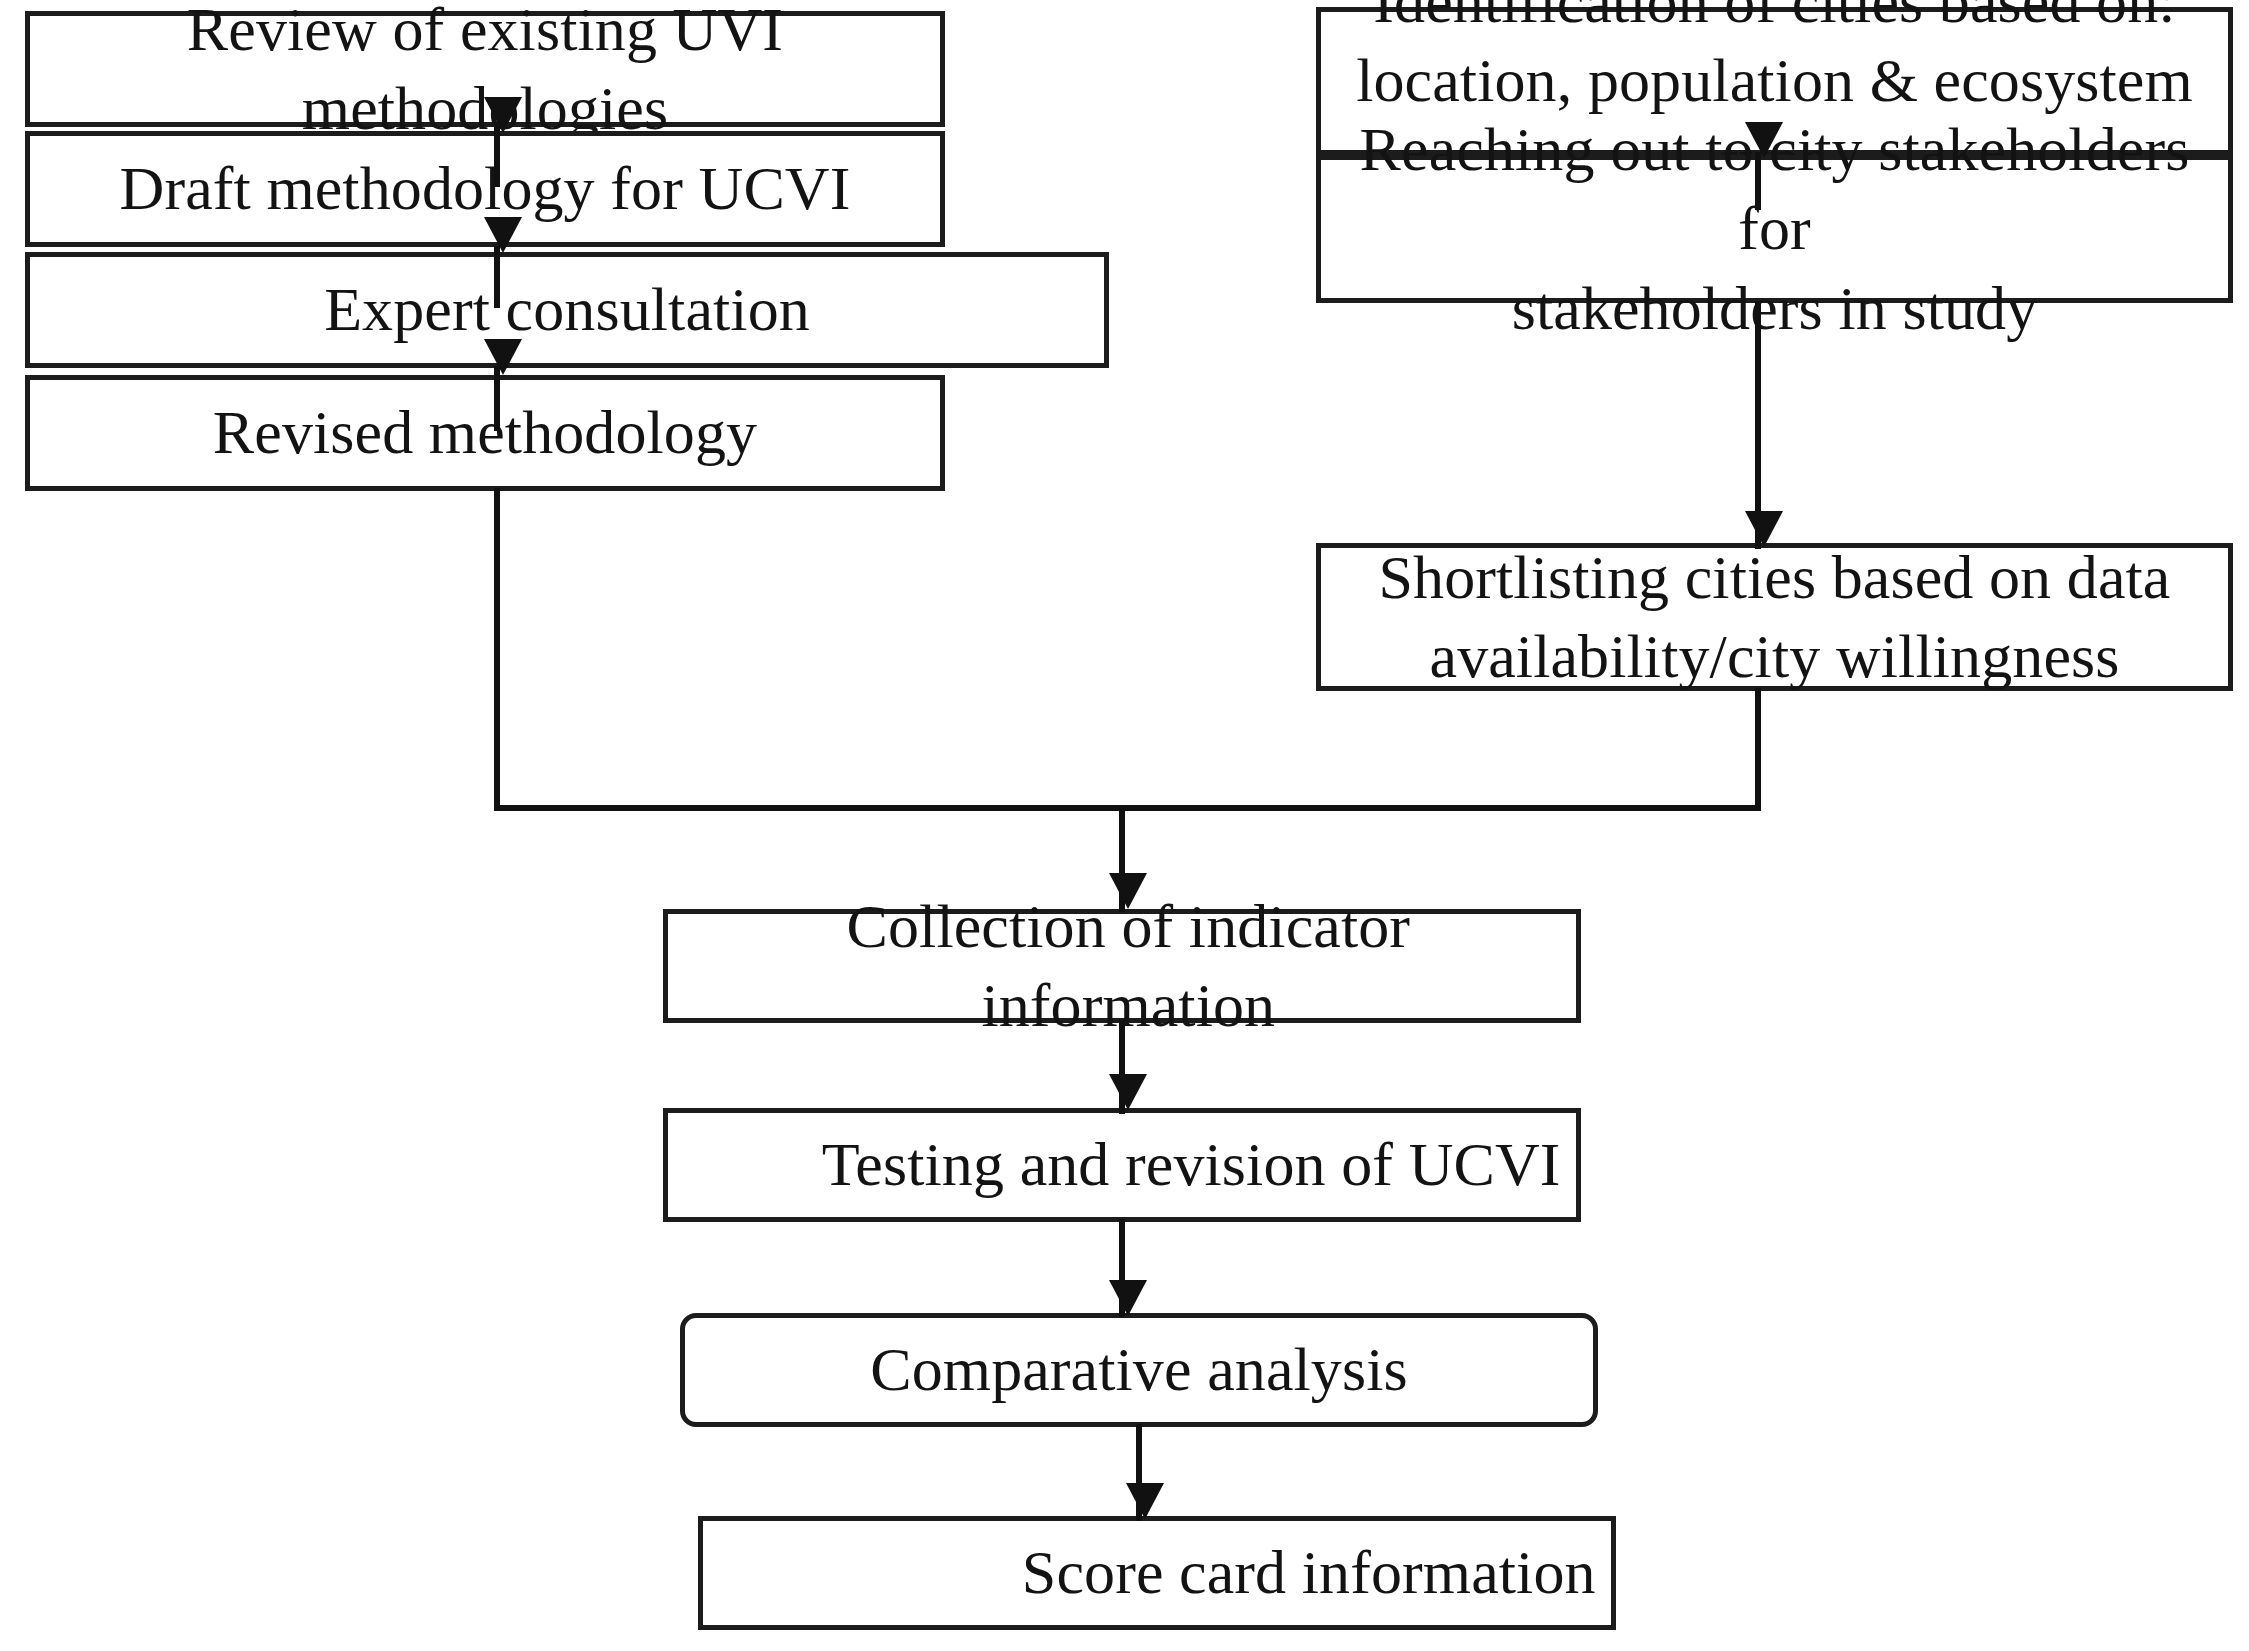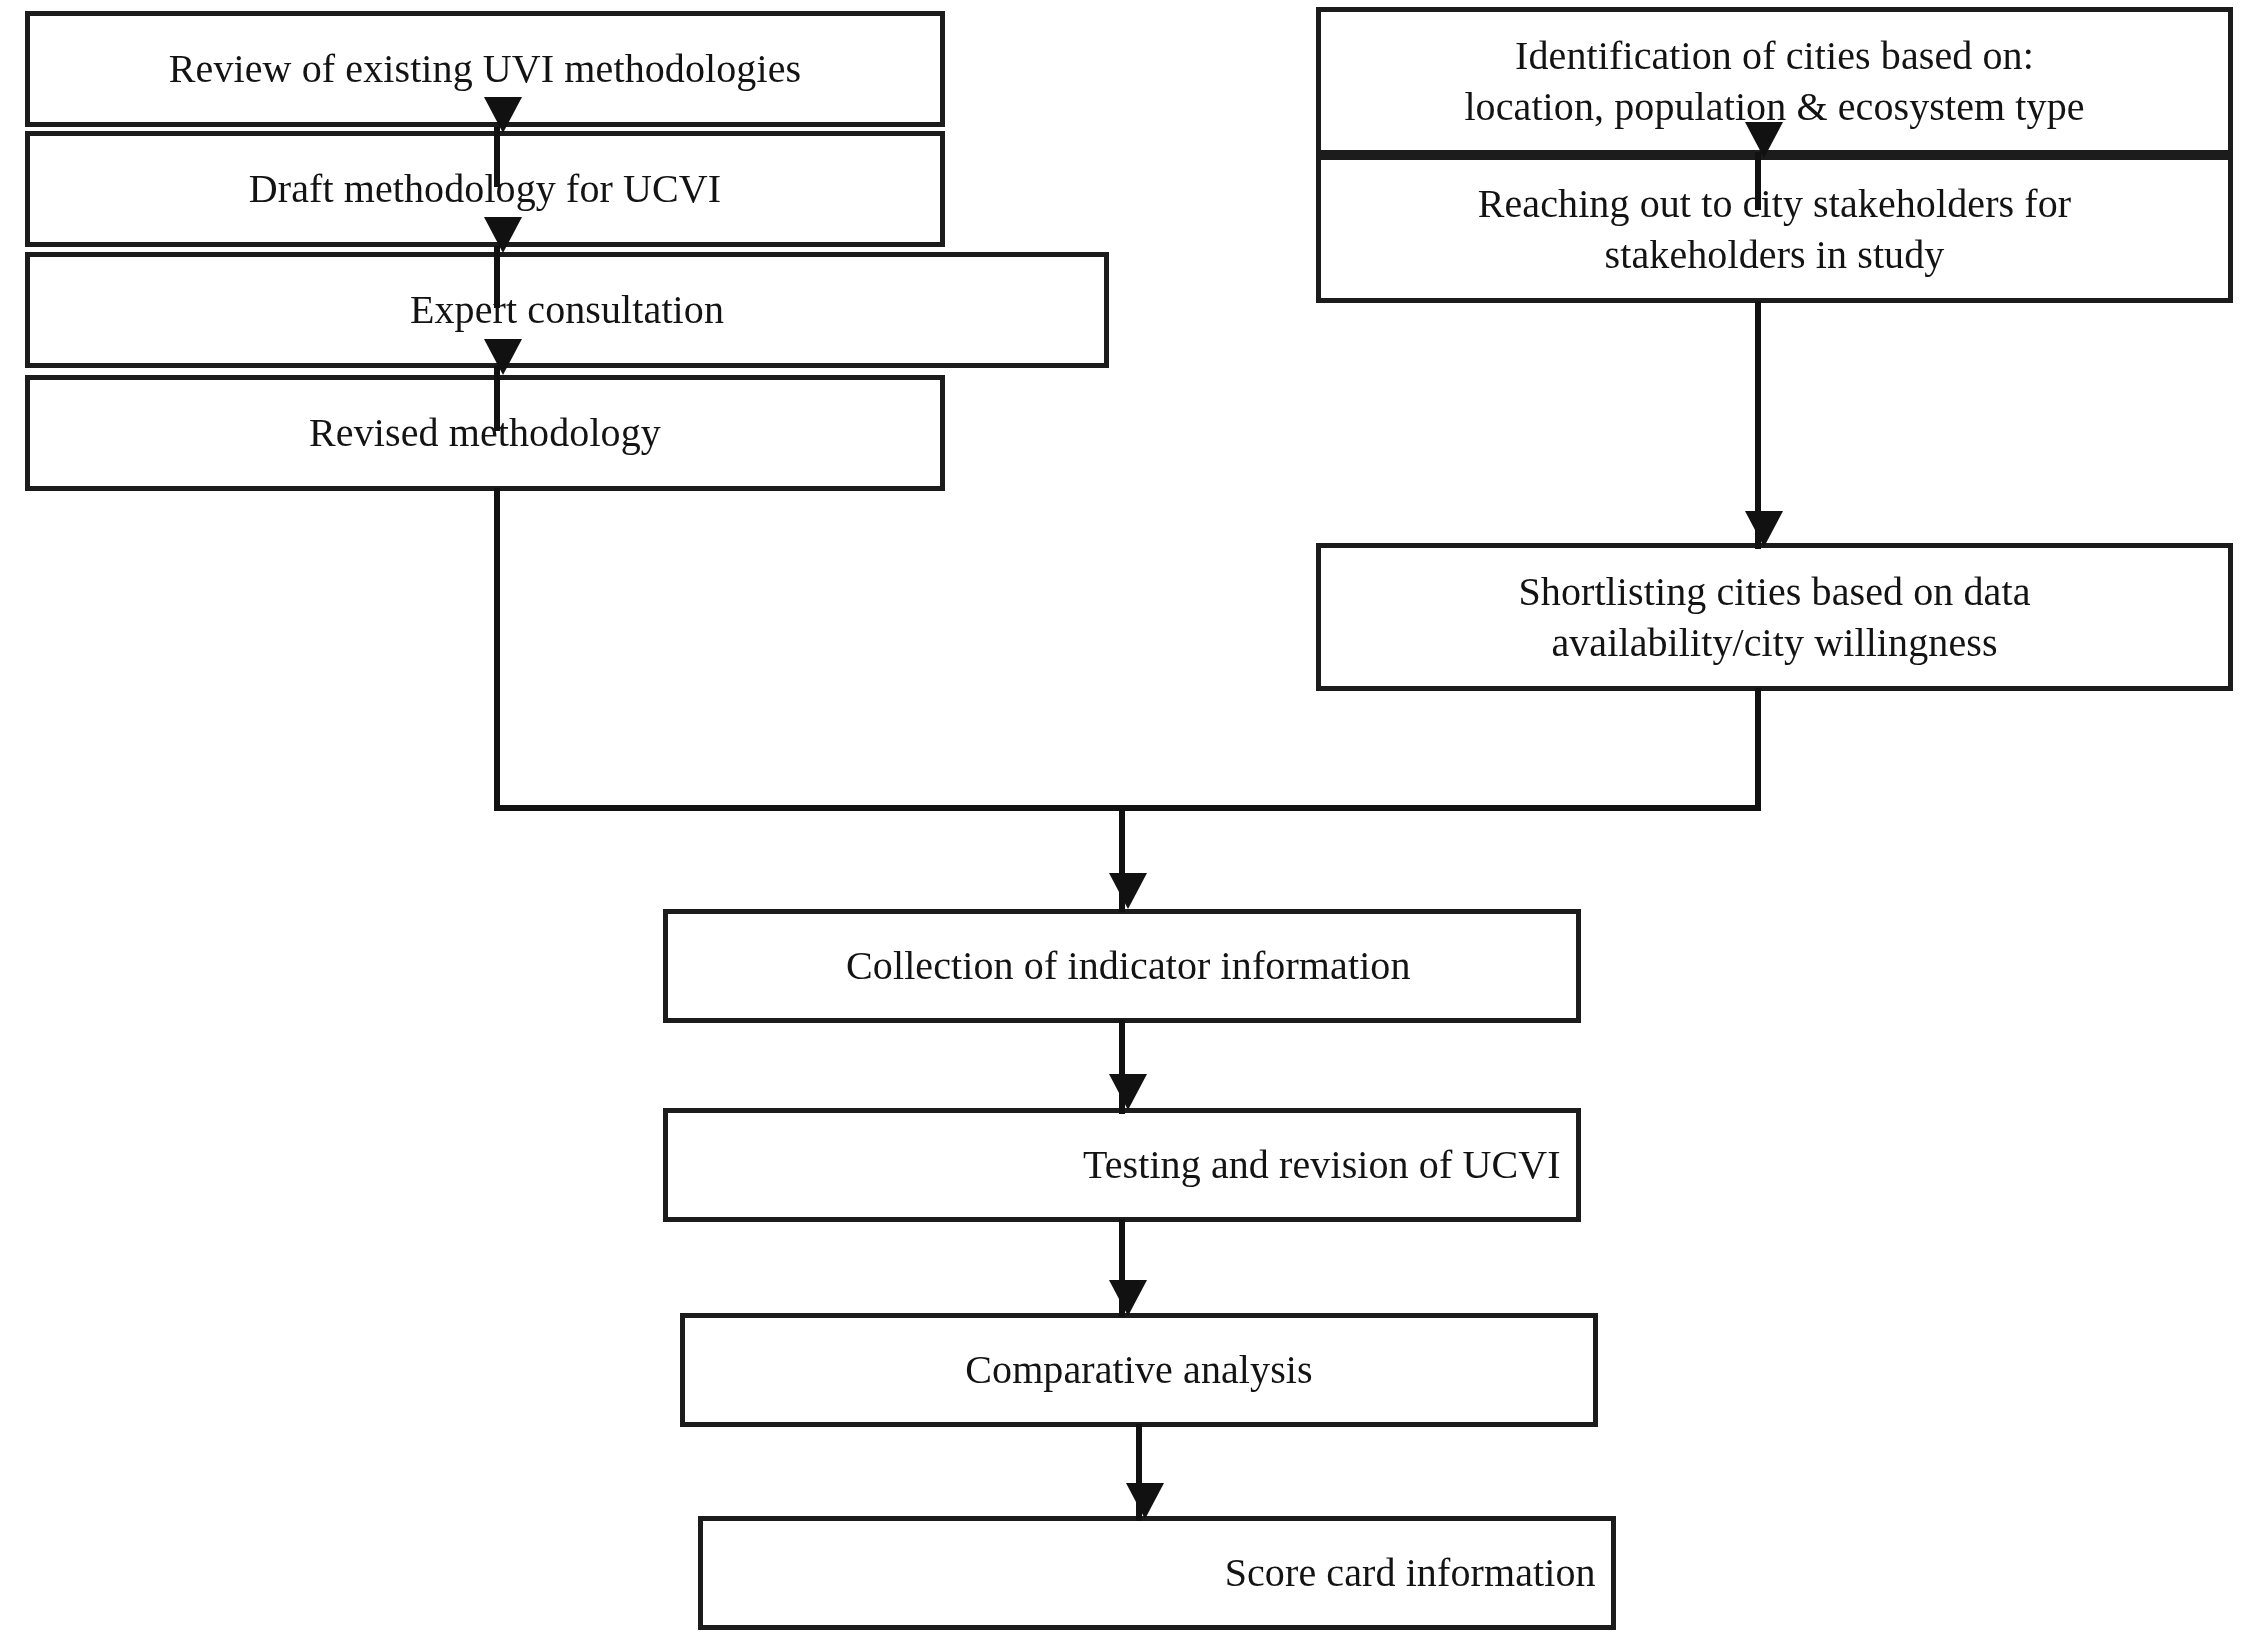--- a/index.html
+++ b/index.html
@@ -18,21 +18,21 @@
   .node {
     position: absolute;
     box-sizing: border-box;
     border: 5.1px solid #1c1c1c;
     background: #ffffff;
     display: flex;
     align-items: center;
     justify-content: center;
     text-align: center;
     color: #131313;
-    font-size: 40px;
+    font-size: 62px;
     line-height: 1.28;
     padding: 3.4px 15.4px;
     letter-spacing: 0.1px;
     -webkit-font-smoothing: none;
   }
   .node .label {
     display: block;
     width: 100%;
   }
   
@@ -98,21 +98,21 @@
   </div>
 
   <div class="node" style="left:663px; top:909px; width:918px; height:114px;padding-left:28px;">
     <span class="label">Collection of indicator information</span>
   </div>
 
   <div class="node" style="left:663px; top:1108px; width:918px; height:114px;text-align:right;">
     <span class="label">Testing and revision of UCVI</span>
   </div>
 
-  <div class="node" style="left:680px; top:1313px; width:918px; height:114px;">
+  <div class="node" style="left:680px; top:1313px; width:918px; height:114px;border-radius:16px;">
     <span class="label">Comparative analysis</span>
   </div>
 
   <div class="node" style="left:698px; top:1516px; width:918px; height:114px;text-align:right;">
     <span class="label">Score card information</span>
   </div>
 
   <div class="vline" style="left:494px; top:127px; height:60px;"></div>
   <div class="arrowhead" style="left:484px; top:97px;"></div>
 

